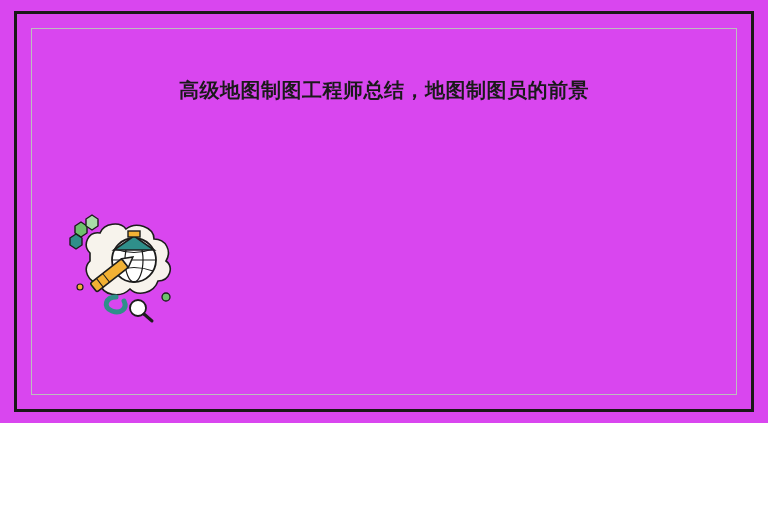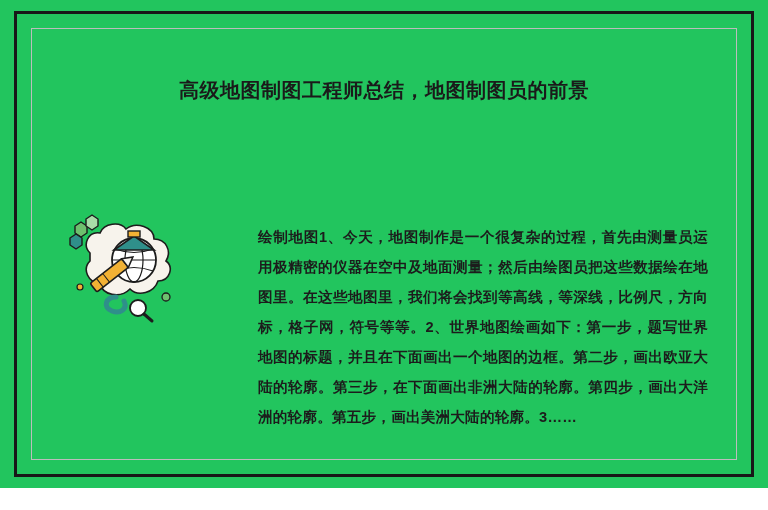--- a/index.html
+++ b/index.html
@@ -9,22 +9,22 @@
   body {
     width: 768px;
     height: 510px;
     background: #ffffff;
     font-family: "Liberation Sans", "DejaVu Sans", sans-serif;
     overflow: hidden;
   }
   .page {
     position: relative;
     width: 768px;
-    height: 488px;
-    background: #22c55e;
+    height: 423px;
+    background: #d946ef;
     box-sizing: border-box;
     text-decoration: underline;
   }
   .outer-border {
     position: absolute;
     left: 14px;
     top: 11px;
     right: 14px;
     bottom: 11px;
     border: 3px solid #181818;
@@ -110,15 +110,14 @@
 
       <path d="M54 92 C44 92, 40 102, 50 106 C58 109, 66 104, 62 96" fill="none" stroke="#2f8f8a" stroke-width="5" stroke-linecap="round"></path>
       <circle cx="76" cy="103" r="8" fill="#ffffff" stroke="#1c1c1c" stroke-width="1.8"></circle>
       <line x1="82" y1="109" x2="90" y2="116" stroke="#1c1c1c" stroke-width="3" stroke-linecap="round"></line>
 
       <circle cx="104" cy="92" r="4" fill="#6ec06e" stroke="#1c1c1c" stroke-width="1.3"></circle>
       <circle cx="18" cy="82" r="3" fill="#f2b134" stroke="#1c1c1c" stroke-width="1.2"></circle>
     </svg>
   </div>
 
-  <div class="body-text"> 绘制地图1、今天，地图制作是一个很复杂的过程，首先由测量员运用极精密的仪器在空中及地面测量；然后由绘图员把这些数据绘在地图里。在这些地图里，我们将会找到等高线，等深线，比例尺，方向标，格子网，符号等等。2、世界地图绘画如下：第一步，题写世界地图的标题，并且在下面画出一个地图的边框。第二步，画出欧亚大陆的轮廓。第三步，在下面画出非洲大陆的轮廓。第四步，画出大洋洲的轮廓。第五步，画出美洲大陆的轮廓。3……</div>
 
 </div>
 
 </body></html>

